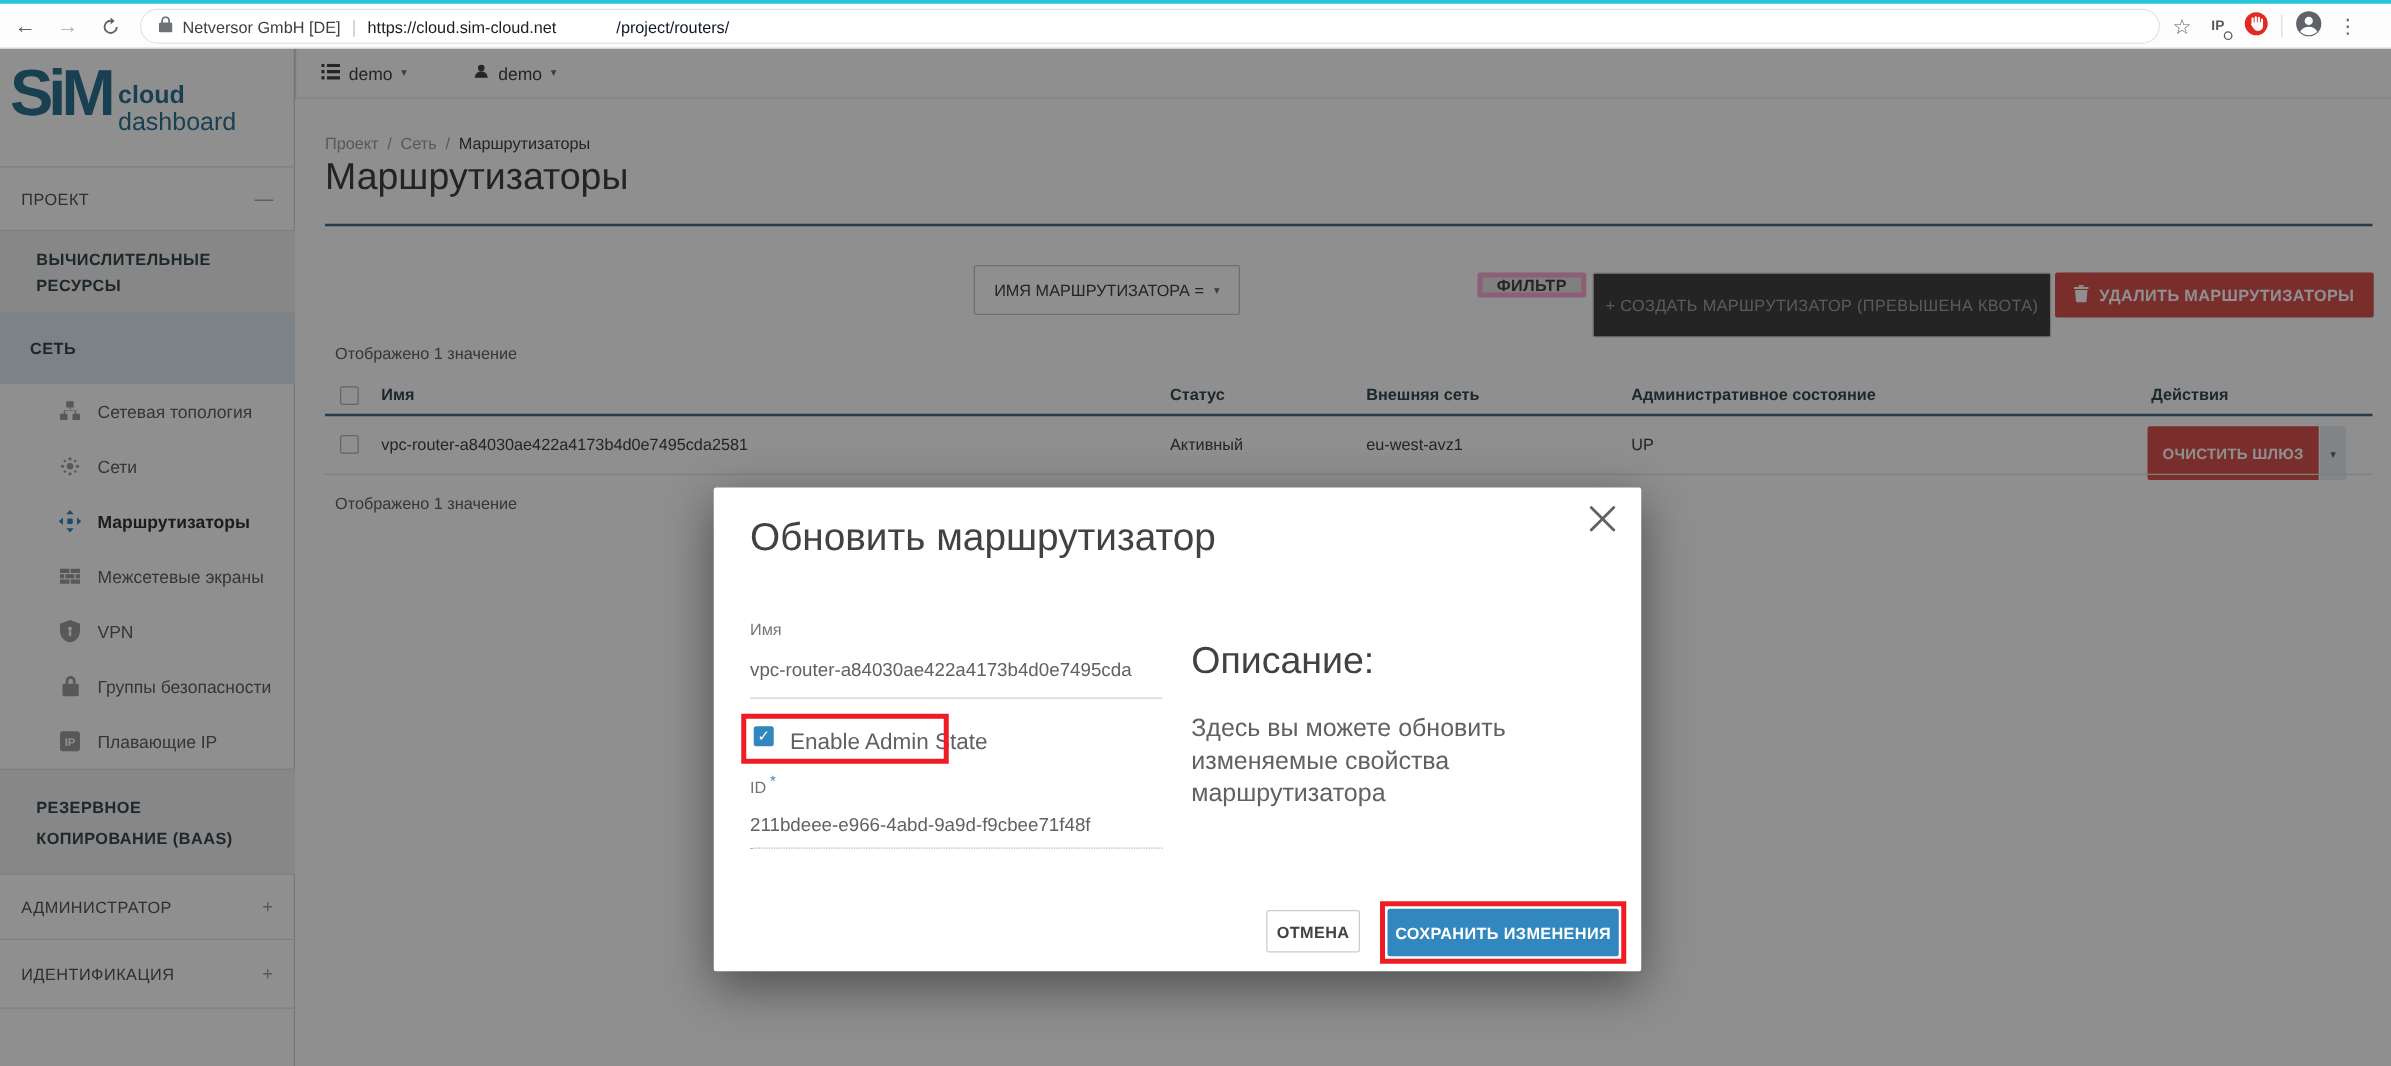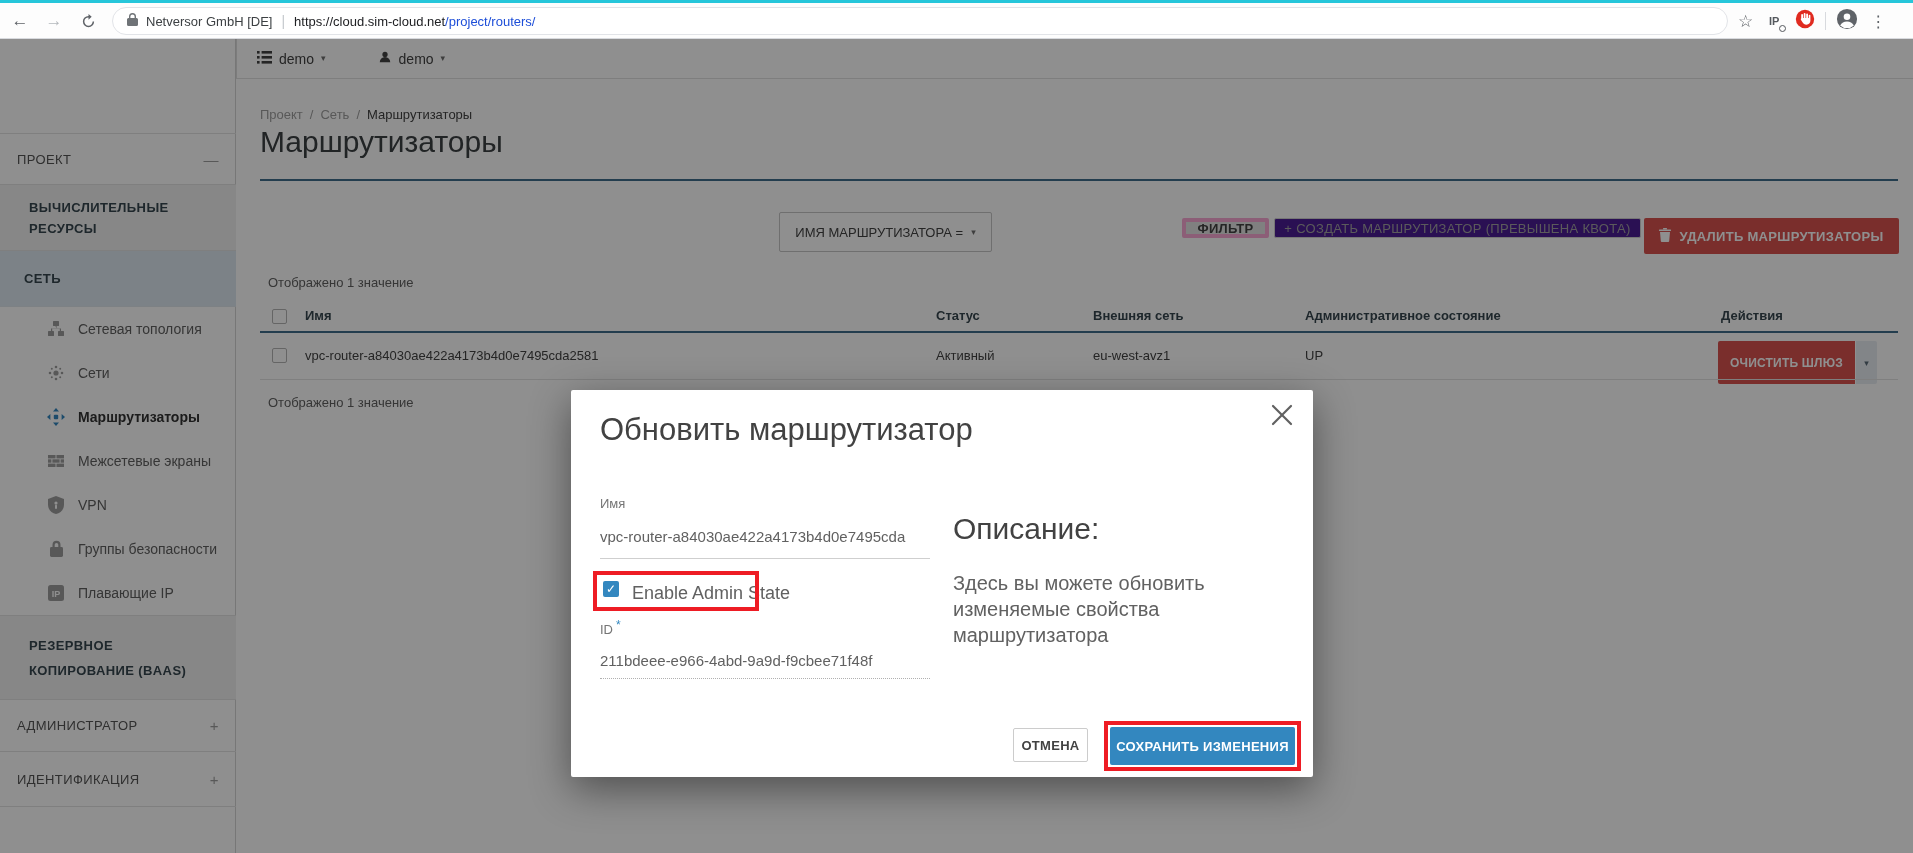--- a/index.html
+++ b/index.html
@@ -14,21 +14,21 @@
   
   .chrome{position:absolute; left:0; top:0; width:1913px; height:39px; background:#fdfdfd; border-bottom:1px solid #d8dade;}
   .chrome-theme-strip{position:absolute; left:0; top:0; width:100%; height:3px; background:var(--chrome-theme);}
   .chrome-bar{position:absolute; left:0; top:3px; width:100%; height:36px; display:flex; align-items:center;}
   .nav-ico{width:28px; height:28px; display:flex; align-items:center; justify-content:center; font-size:17px; color:#5f6368; margin-left:6px; border-radius:50%;}
   .nav-ico.disabled{color:#b4b8bc;}
   .omnibox{height:28px; flex:0 0 auto; width:1616px; margin-left:10px; background:#fff; border:1px solid #e2e4e8; border-radius:15px; display:flex; align-items:center; padding:0 14px; font-size:13px;}
   .omnibox .cert{color:#3c4043; margin-left:8px; white-space:nowrap;}
   .omnibox .sep{color:#c4c8cc; margin:0 9px; font-size:14px;}
   .omnibox .domain{color:#202124; white-space:nowrap;}
-  .omnibox .path{color:#1d4ed8; white-space:nowrap;}
+  .omnibox .path{color:#0f172a; white-space:nowrap;padding-left:48px;}
   .chrome-right{display:flex; align-items:center; margin-left:8px; gap:10px;}
   .star{font-size:17px; color:#5f6368; margin-left:2px;}
   .ext-ip{position:relative; width:22px; height:22px; display:flex; align-items:center; justify-content:center; font-weight:bold; font-size:11px; color:#55595e;}
   .ext-ip .lens{position:absolute; right:-1px; bottom:0; width:7px; height:7px; border:1.5px solid #55595e; border-radius:50%; background:transparent;}
   .chrome-divider{width:1px; height:18px; background:#d8dade;}
   .menu-dots{font-size:16px; color:#5f6368; padding:0 10px 0 2px;}
 
   
   .app{position:absolute; left:0; top:39px; width:1913px; height:814px; background:#fff;}
 
@@ -59,21 +59,21 @@
   .content{position:absolute; left:236px; top:40px; width:1677px; height:774px; background:#fff;}
   .breadcrumb{position:absolute; left:24px; top:28px; font-size:13px; color:#9e9e9e; display:flex; gap:7px;}
   .breadcrumb .crumb{color:#9e9e9e;}
   .breadcrumb .crumb.current{color:#424242;}
   .page-title{position:absolute; left:24px; top:46px; font-size:30px; font-weight:400; color:#3c4043;}
   .title-rule{position:absolute; left:24px; top:100px; width:1638px; height:2px; background:var(--header-rule);}
 
   .btn{display:flex; align-items:center; justify-content:center; font-size:13px; border-radius:2px; white-space:nowrap;}
   .filter-dd{position:absolute; left:543px; top:133px; width:213px; height:40px; border:1px solid #c6c6c6; color:#424242; gap:8px; background:#fff;}
   .btn-filter{position:absolute; left:946px; top:139px; width:87px; height:20px; border:4px solid #f9a8d4; color:#424242; font-weight:bold; background:#e5e5e5; letter-spacing:.3px;}
-  .btn-create{position:absolute; left:1038px; top:139px; width:367px; height:20px; border:1px solid #d2d2d2; color:#a2a2a2; background:#4c1d95; letter-spacing:.3px;}
+  .btn-create{position:absolute; left:1038px; top:139px; width:367px; height:52px; border:1px solid #d2d2d2; color:#a2a2a2; background:#404040; letter-spacing:.3px;}
   .btn-delete{position:absolute; left:1408px; top:139px; width:255px; height:36px; background:var(--danger); color:#fff; font-weight:bold; gap:8px; letter-spacing:.3px;}
 
   .shown-count{position:absolute; left:32px; font-size:13px; color:#616161;}
   .count-top{top:196px;}
   .count-bottom{top:316px;}
 
   .thead{position:absolute; top:226px; left:0; width:1677px; height:28px; font-size:13px; font-weight:bold; color:#37474f;}
   .thead span{position:absolute; top:3px;}
   .th-rule{position:absolute; top:252px; left:24px; width:1638px; height:2px; background:var(--header-rule);}
   .trow{position:absolute; top:254px; left:0; width:1677px; height:47px; font-size:13px; color:#424242;}
@@ -181,20 +181,27 @@
             <circle cx="12" cy="7.5" r="4.5" fill="#424242"></circle>
             <path d="M3 21a9 9 0 0 1 18 0z" fill="#424242"></path>
           </svg>
       </span>
       <span>demo</span>
       <span class="caret">▾</span>
     </div>
   </div>
 
   <div class="sidebar">
+    <div class="logo">
+      <span class="logo-mark">SiM</span>
+      <span class="logo-words">
+        <span class="w1">cloud</span><br>
+        <span class="w2">dashboard</span>
+      </span>
+    </div>
 
     <div class="side-row row-project">
       <span>ПРОЕКТ</span>
       <span class="row-trail">—</span>
     </div>
     <div class="side-row row-compute">
       <span>ВЫЧИСЛИТЕЛЬНЫЕ РЕСУРСЫ</span>
     </div>
     <div class="side-row row-network">
       <span>СЕТЬ</span>

